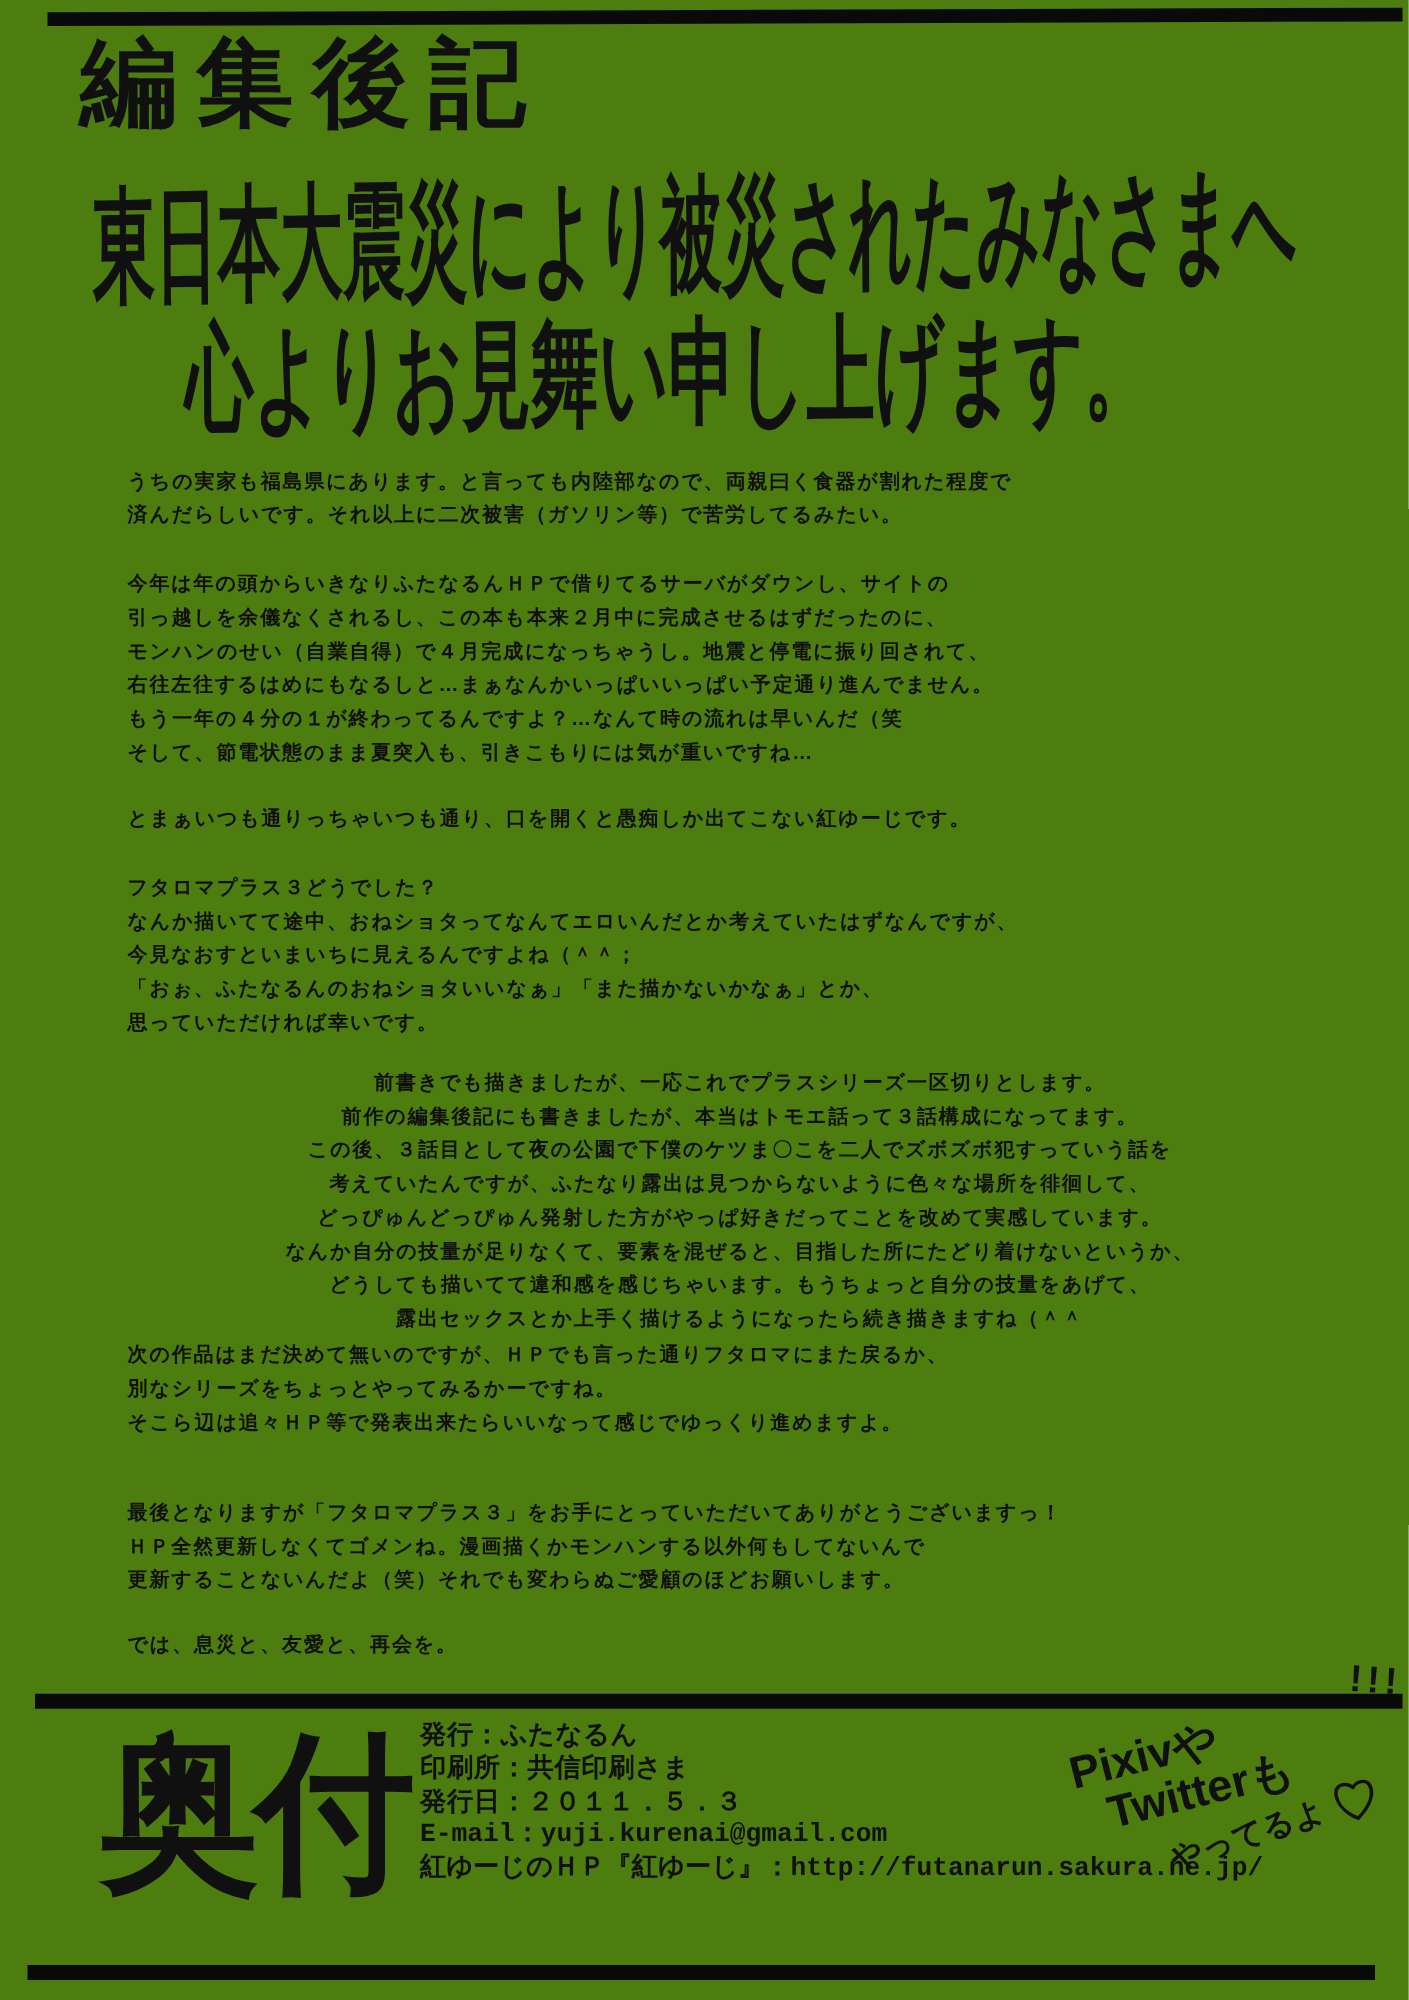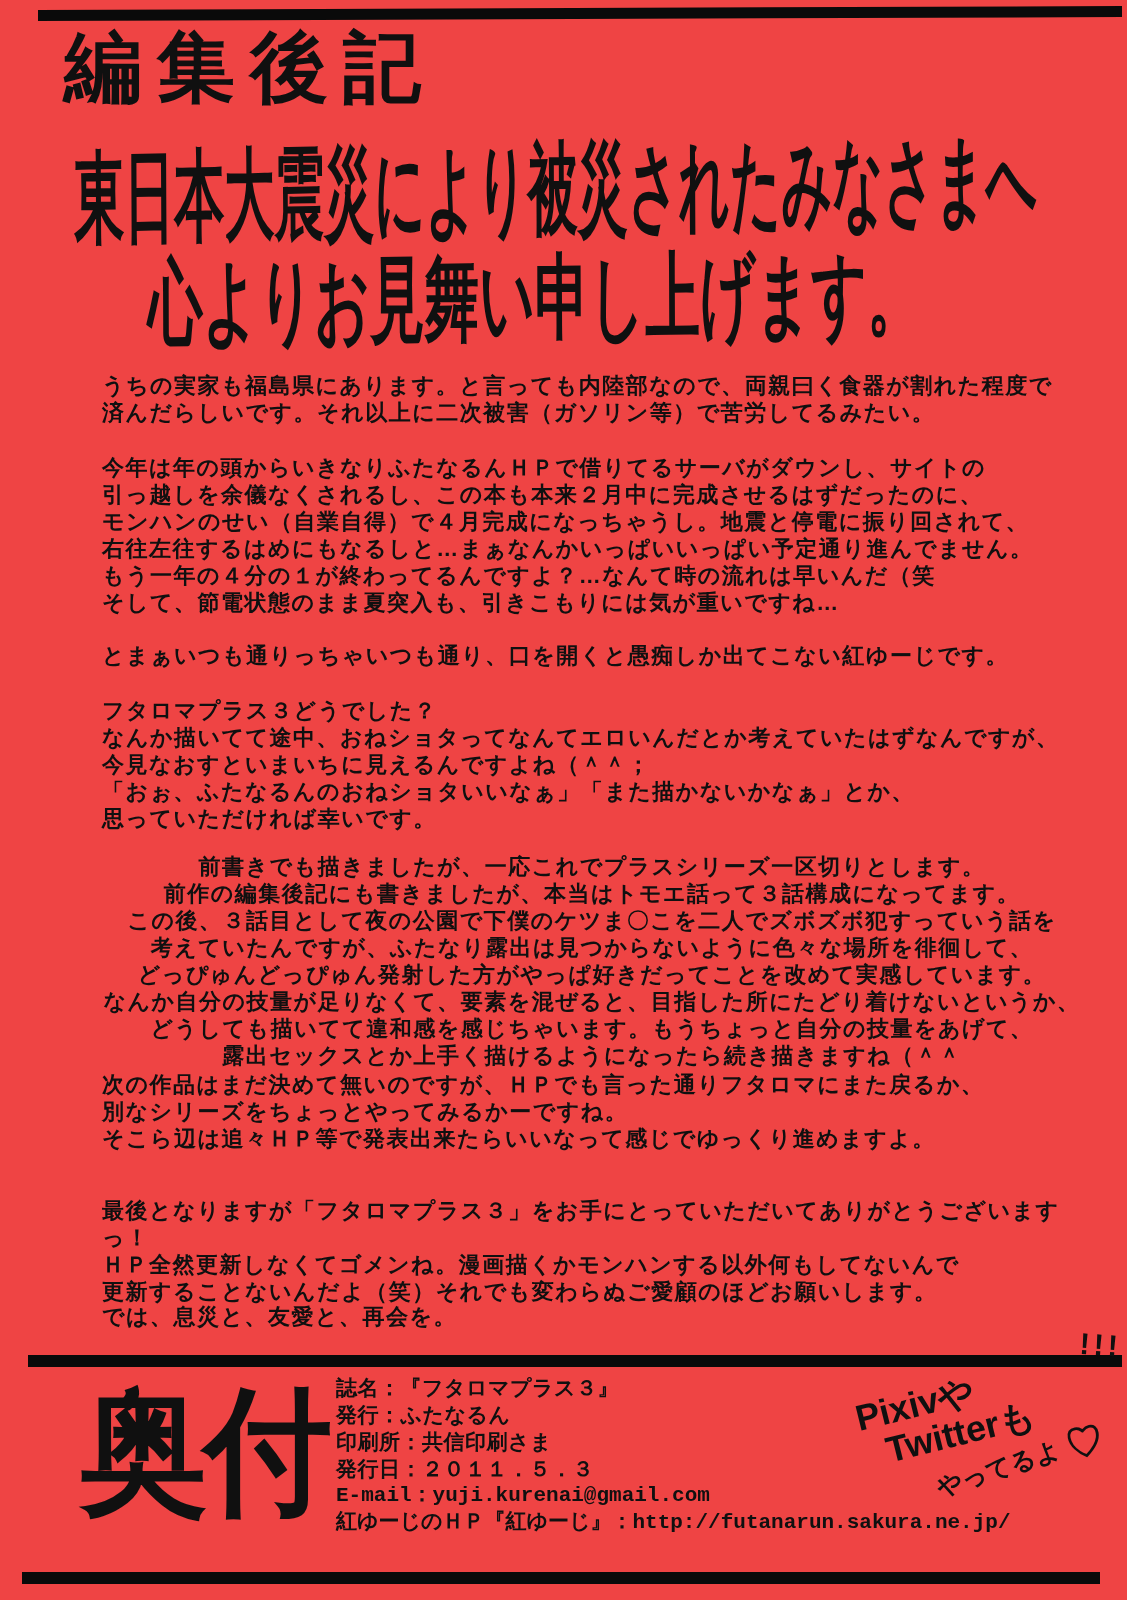--- a/index.html
+++ b/index.html
@@ -1,20 +1,20 @@
 <!DOCTYPE html>
 <html lang="ja"><head>
 <meta charset="utf-8">
 <style>
   html,body { margin:0; padding:0; background:#e8e8e6; }
   .page {
     position:relative;
     width:1127px; height:1600px;
     margin:0 auto;
-    background:#ef4444;
+    background:#4d7c0f;
     color:#101010;
     font-family:"Liberation Sans", sans-serif;
     overflow:hidden;
   }
   
   .rule { position:absolute; background:#0a0a0a; }
   .rule-top    { left:38px;  top:8px;    width:1084px; height:11px; transform:rotate(-0.2deg); }
   .rule-mid    { left:28px;  top:1355px; width:1094px; height:12px; }
   .rule-bottom { left:22px;  top:1572px; width:1078px; height:12px; }
 
@@ -39,21 +39,21 @@
     position:absolute; left:148px; top:256px;
     font-size:94px; font-weight:700; line-height:1;
     white-space:nowrap;
     transform:scaleX(0.58) rotate(-0.4deg);
     transform-origin:left top;
   }
 
   
   .para {
     position:absolute; left:102px; width:980px;
-    font-size:22px; font-weight:600;
+    font-size:16px; font-weight:600;
     letter-spacing:1.5px; line-height:27px;
     white-space:pre-line;
   }
   .p1 { top:372px; }
   .p2 { top:454px; }
   .p3 { top:642px; }
   .p4 { top:697px; }
   .p5 { top:853px;text-align:center; }
   .p6 { top:1071px; }
   .p7 { top:1197px; }
@@ -140,21 +140,20 @@
 ＨＰ全然更新しなくてゴメンね。漫画描くかモンハンする以外何もしてないんで
 更新することないんだよ（笑）それでも変わらぬご愛顧のほどお願いします。</div>
   <div class="para p8">では、息災と、友愛と、再会を。</div>
 
   <div class="rule rule-mid"></div>
 
   <div>
     <div class="colophon-heading">奥付</div>
 
     <div class="colophon-info">
-      <div class="colophon-line">誌名：『フタロマプラス３』</div>
       <div class="colophon-line">発行：ふたなるん</div>
       <div class="colophon-line">印刷所：共信印刷さま</div>
       <div class="colophon-line">発行日：２０１１．５．３</div>
       <div class="colophon-line mono">E-mail：yuji.kurenai@gmail.com</div>
       <div class="colophon-line mono">紅ゆーじのＨＰ『紅ゆーじ』：http://futanarun.sakura.ne.jp/</div>
     </div>
 
     <div class="handnote">
       <div class="hn1">Pixivや</div>
       <div class="hn2">Twitterも</div>

